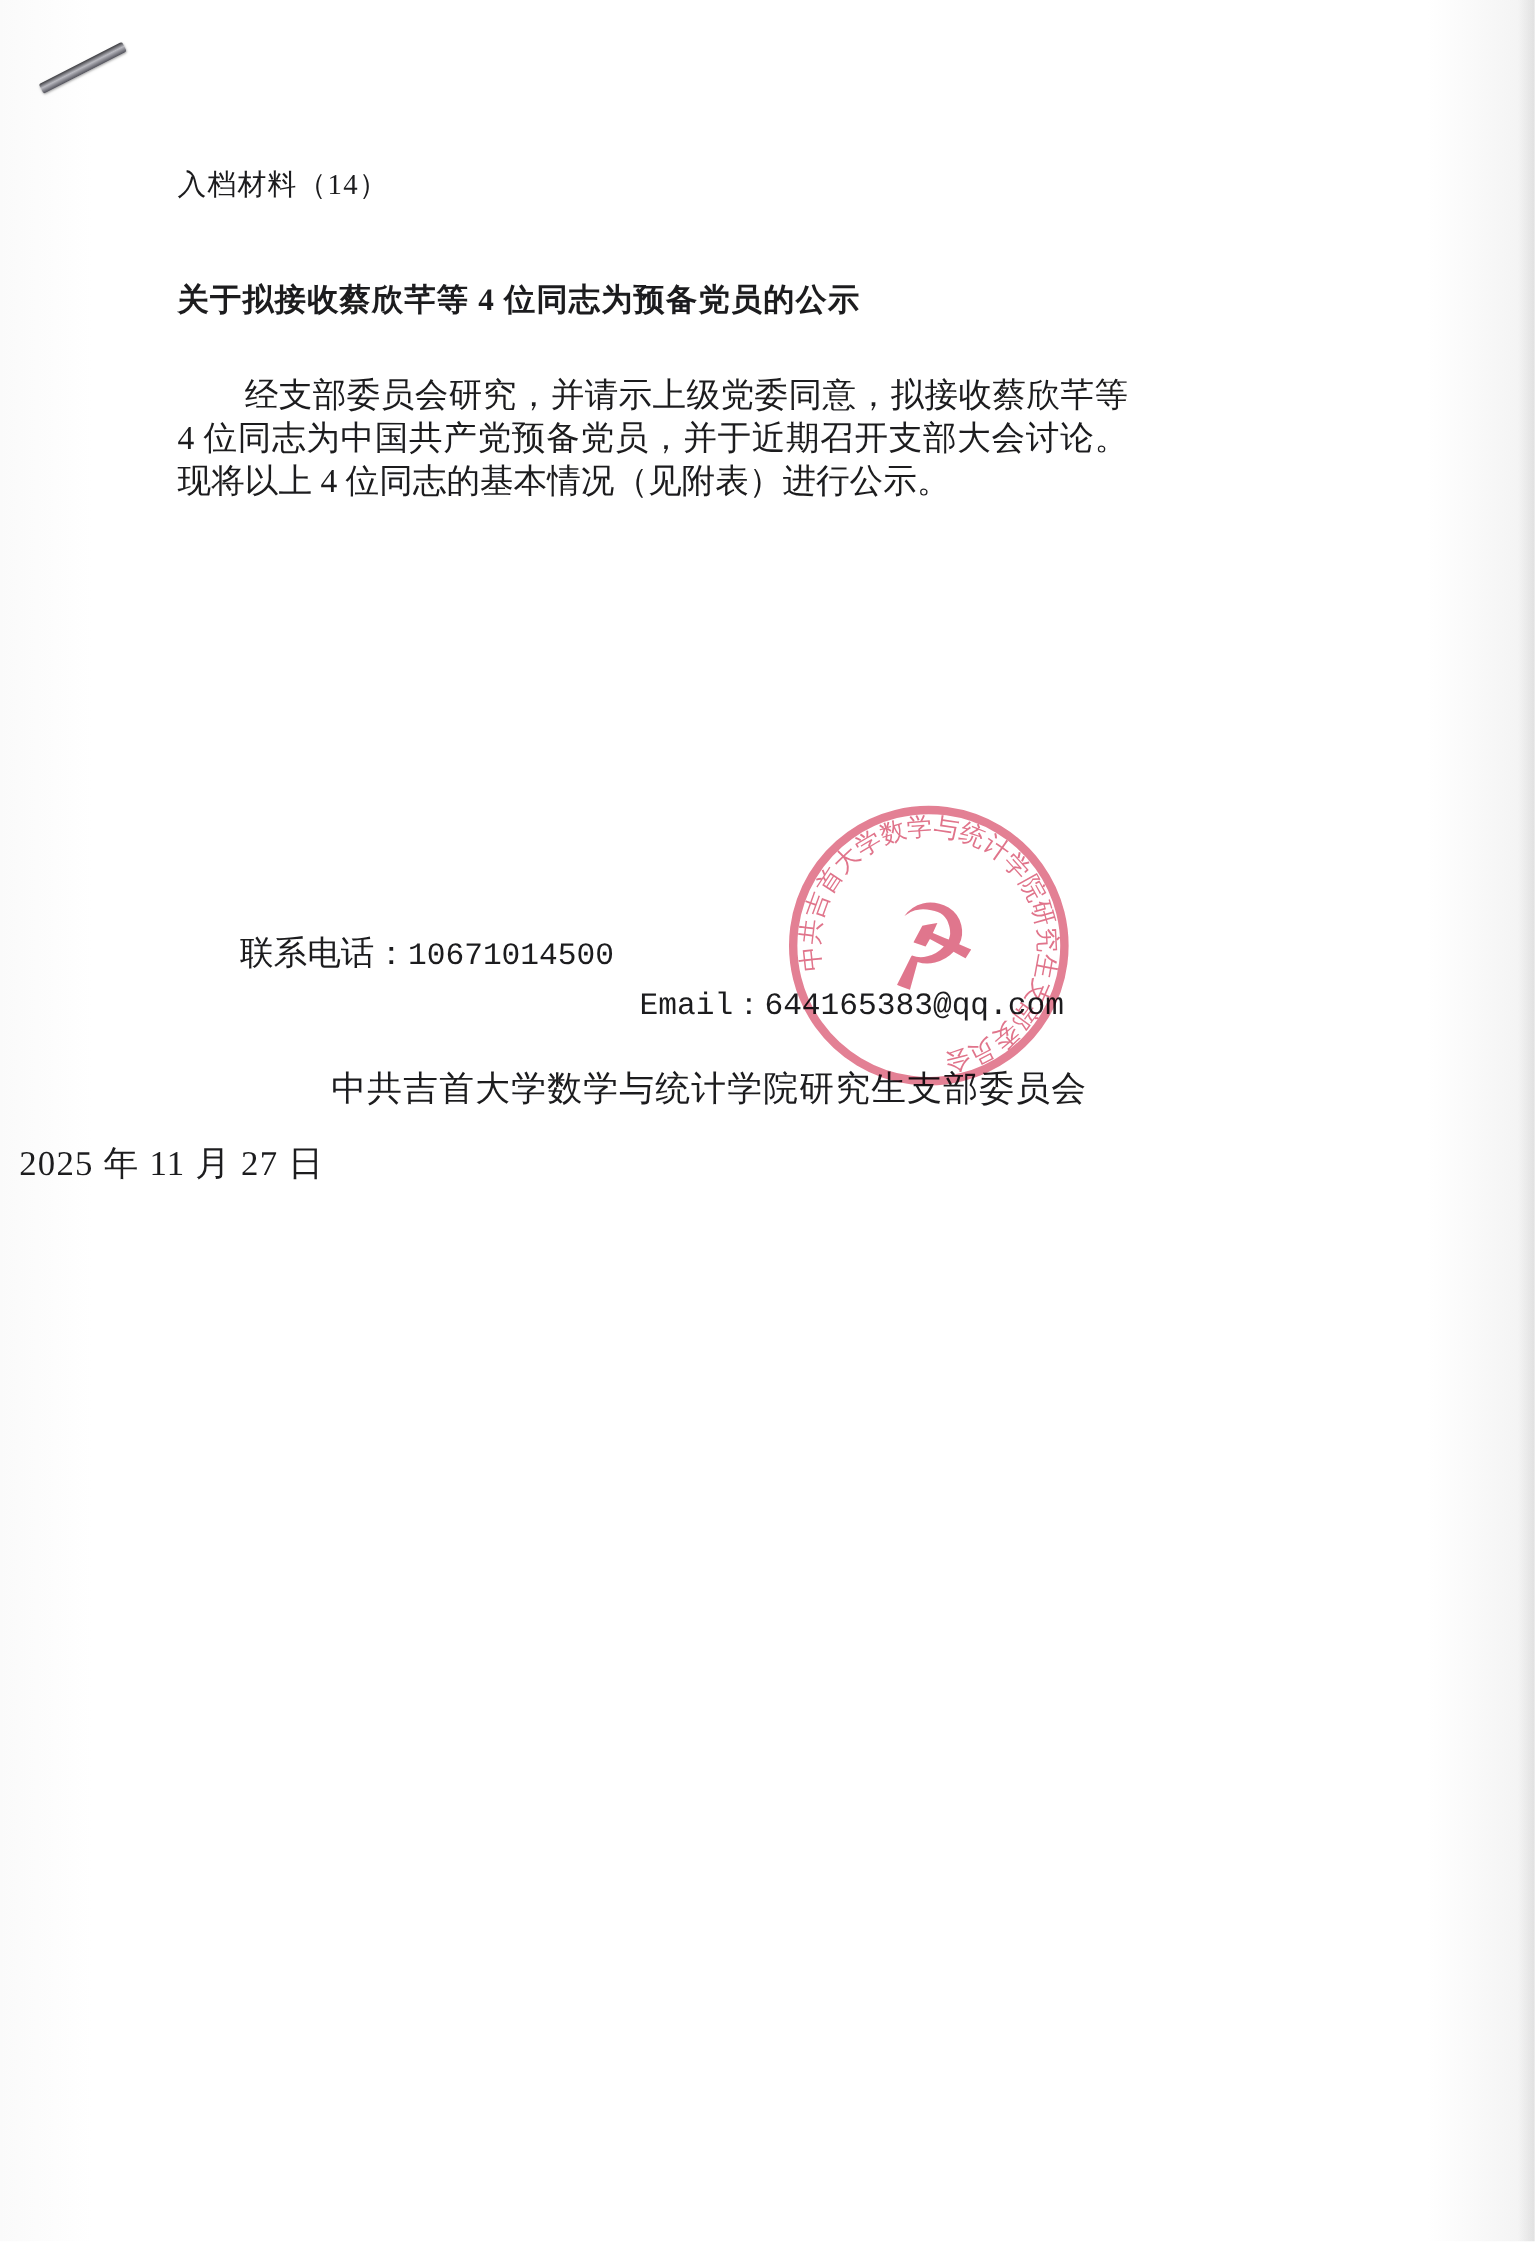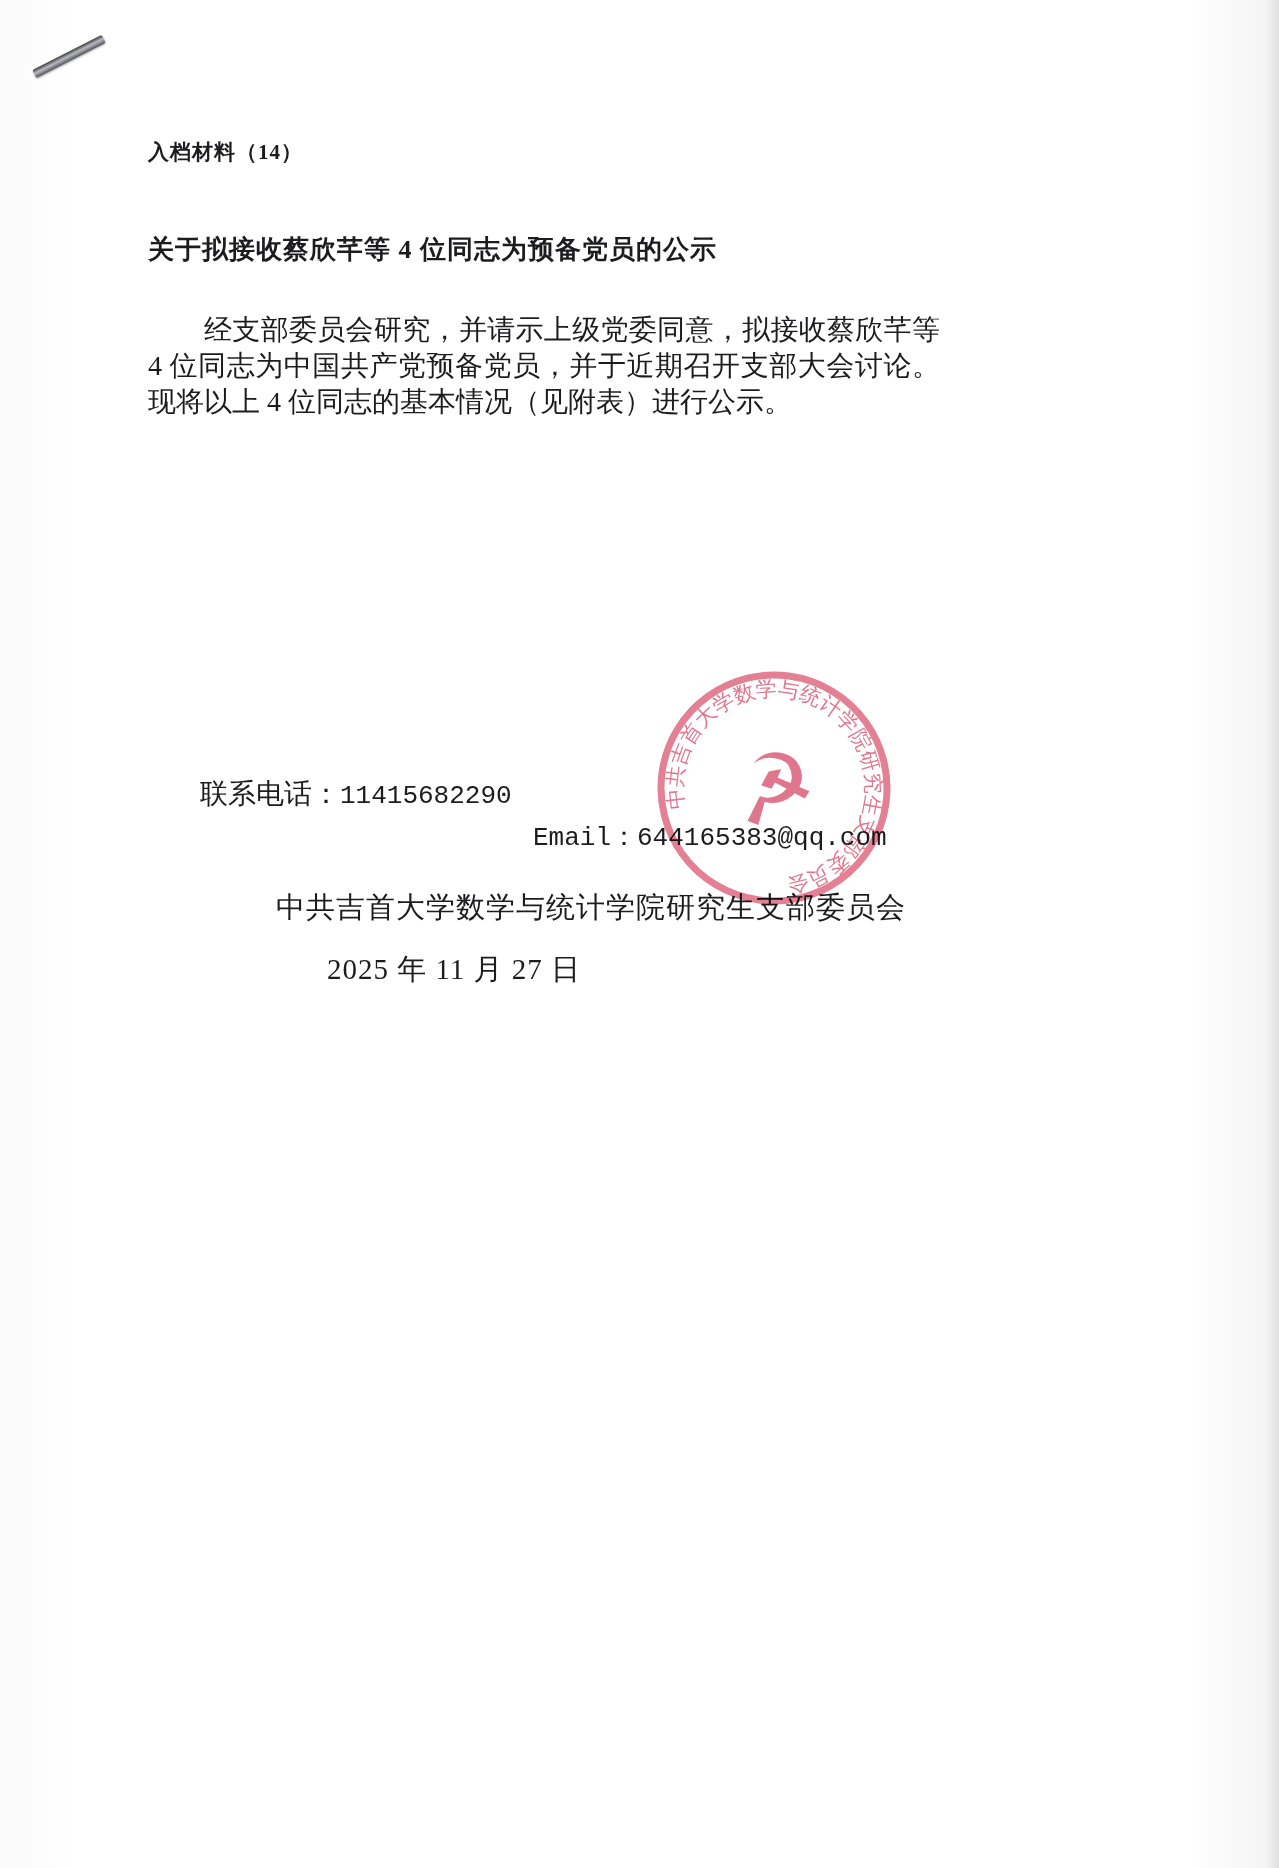--- a/index.html
+++ b/index.html
@@ -21,21 +21,21 @@
   }
   .pen-mark{
     position:absolute;left:30px;top:52px;width:78px;height:9px;
     transform:rotate(-27deg);
     background:linear-gradient(180deg,#3a3a3e 0%,#b9b9c0 45%,#51515a 100%);
     border-radius:2px;
     box-shadow:0 1px 2px rgba(0,0,0,.35);
   }
   .archive-label{
     position:absolute;left:148px;top:138px;
-    font-size:21px;font-weight:bold;letter-spacing:1px;
+    font-size:24px;font-weight:normal;letter-spacing:1px;
   }
   .doc-title{
     position:absolute;left:148px;top:232px;width:792px;
     text-align:left;font-size:26px;font-weight:bold;letter-spacing:1px;
   }
   .doc-body{
     position:absolute;left:148px;top:312px;width:792px;
     font-size:28px;line-height:36px;text-align:justify;
   }
   .doc-body p{margin:0 0 10px 0;text-indent:2em;}
@@ -55,22 +55,22 @@
   }
   .contact-line .phone-number{
     font-family:"Liberation Mono","DejaVu Sans Mono",monospace;
     font-size:26px;
   }
   .signature-line{
     position:absolute;left:0;top:888px;width:906px;
     text-align:right;font-size:29px;letter-spacing:1px;
   }
   .date-line{
-    position:absolute;left:5px;top:950px;width:898px;
-    text-align:center;font-size:29px;letter-spacing:1px;
+    position:absolute;left:16px;top:950px;width:898px;
+    text-align:left;font-size:29px;letter-spacing:1px;
   }
   .stamp{
     position:absolute;left:648px;top:662px;width:252px;height:252px;
     mix-blend-mode:multiply;opacity:.88;
     transform:rotate(-14deg);
     pointer-events:none;
   }
   .stamp svg{width:100%;height:100%;}
 </style>
 </head>
@@ -84,21 +84,21 @@
   <div class="archive-label">入档材料（14）</div>
 
   <div class="doc-title">关于拟接收蔡欣芊等 4 位同志为预备党员的公示</div>
 
   <div class="doc-body">
     <p>经支部委员会研究，并请示上级党委同意，拟接收蔡欣芊等 4 位同志为中国共产党预备党员，并于近期召开支部大会讨论。现将以上 4 位同志的基本情况（见附表）进行公示。</p>
   </div>
 
 
   <div class="contact-line">
-    <span>联系电话：</span><span class="phone-number">11415682290</span>
+    <span>联系电话：</span><span class="phone-number">10671014500</span>
     <span class="email-part"><span>Email：</span><span>644165383@qq.com</span></span>
   </div>
 
   <div class="signature-line">中共吉首大学数学与统计学院研究生支部委员会</div>
 
   <div class="date-line">2025 年 11 月 27 日</div>
 
   <div class="stamp">
     <svg viewBox="0 0 252 252" xmlns="http://www.w3.org/2000/svg">
       <circle cx="126" cy="126" r="113" fill="none" stroke="#d9536f" stroke-width="7" opacity="0.85"></circle>

